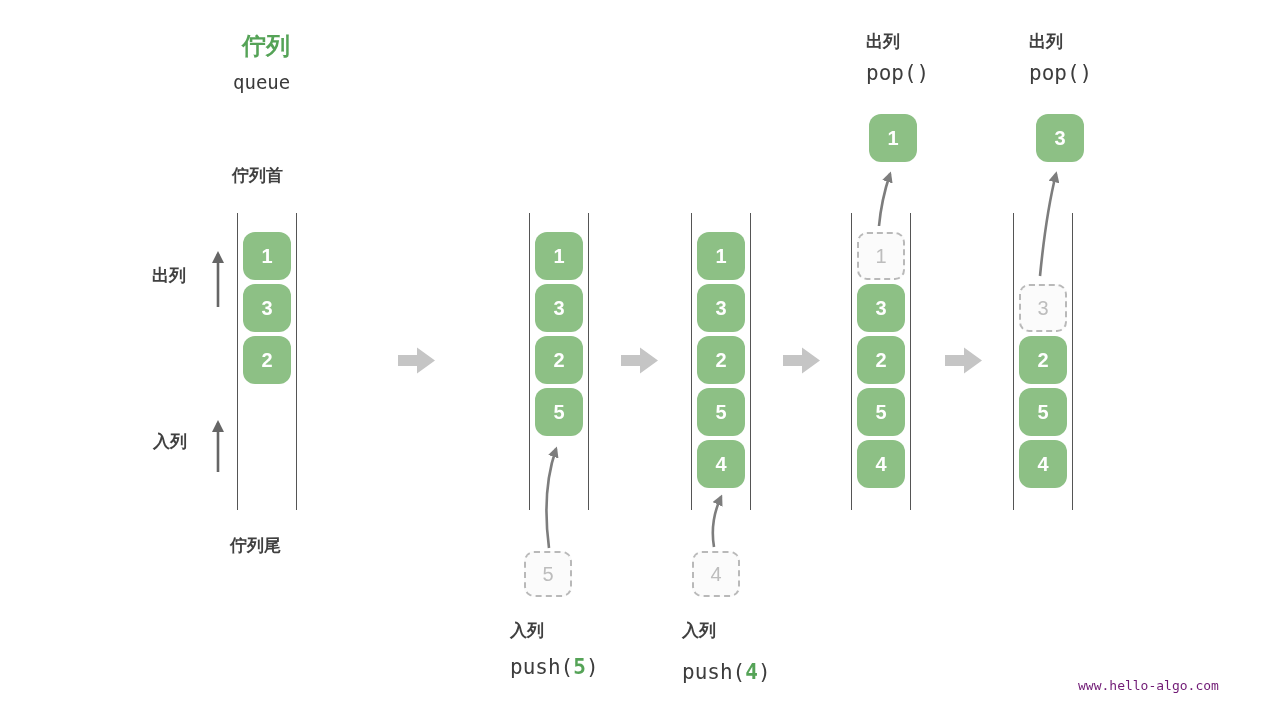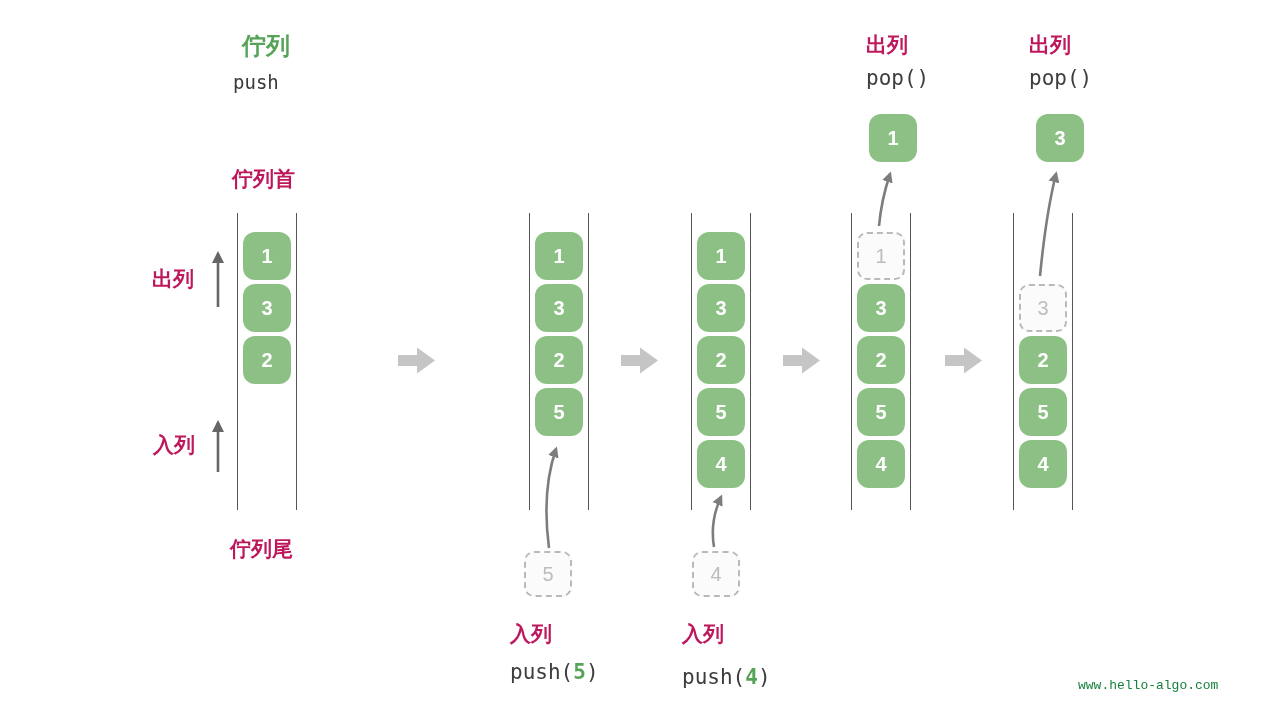--- a/index.html
+++ b/index.html
@@ -3,27 +3,27 @@
 <meta charset="utf-8">
 <style>
   html,body { margin:0; padding:0; background:#ffffff; }
   .canvas {
     position:relative; width:1280px; height:720px; background:#ffffff;
     font-family:"Liberation Sans","DejaVu Sans",sans-serif; overflow:hidden;
   }
   .abs { position:absolute; }
 
   
-  .zh { font-weight:bold; color:#be185d; font-size:21px; line-height:1.2; }
+  .zh { font-weight:bold; color:#404040; font-size:17px; line-height:1.2; }
   .title-zh { font-weight:bold; color:var(--accent-green,#55a357); font-size:24px; }
   .mono { font-family:"DejaVu Sans Mono","Liberation Mono",monospace; }
   .title-en { font-size:19px; color:#3a3a3a; }
   .code { font-size:21px; color:#3d3d3d; }
   .green-arg { color:var(--accent-green,#55a357); font-weight:bold; }
-  .watermark { font-size:13px; color:#15803d;font-family:Liberation Mono, monospace; }
+  .watermark { font-size:13px; color:#701a75; }
 
   
   .column {
     position:absolute; top:213px; height:297px; width:60px; box-sizing:border-box;
     border-left:1.5px solid #555555; border-right:1.5px solid #555555;
   }
   .cell {
     position:absolute; left:50%; transform:translateX(-50%);
     width:48px; height:48px; border-radius:12px;
     background:var(--cell-green,#8dc085);
@@ -77,21 +77,21 @@
 
     <g stroke="#7d7d7d" stroke-width="2.6" fill="none">
       <path d="M549 548 C544 510 547 475 556 449" marker-end="url(#ah-thin)"></path>
       <path d="M714 547 C711 529 714 512 721 497" marker-end="url(#ah-thin)"></path>
       <path d="M879 226 C881 204 885 189 890 174" marker-end="url(#ah-thin)"></path>
       <path d="M1040 276 C1044 235 1049 202 1056 174" marker-end="url(#ah-thin)"></path>
     </g>
   </svg>
 
   <div class="abs title-zh" style="left:242px; top:30px;">佇列</div>
-  <div class="abs mono title-en" style="left:233px; top:71px;">push</div>
+  <div class="abs mono title-en" style="left:233px; top:71px;">queue</div>
 
   <div class="abs zh" style="left:232px; top:166px;">佇列首</div>
   <div class="abs zh" style="left:230px; top:536px;">佇列尾</div>
   <div class="abs zh" style="left:152px; top:266px;">出列</div>
   <div class="abs zh" style="left:153px; top:432px;">入列</div>
 
   <div class="column" style="left:237px;">
     <div class="cell" style="top:19px;">1</div>
     <div class="cell" style="top:71px;">3</div>
     <div class="cell" style="top:123px;">2</div>

